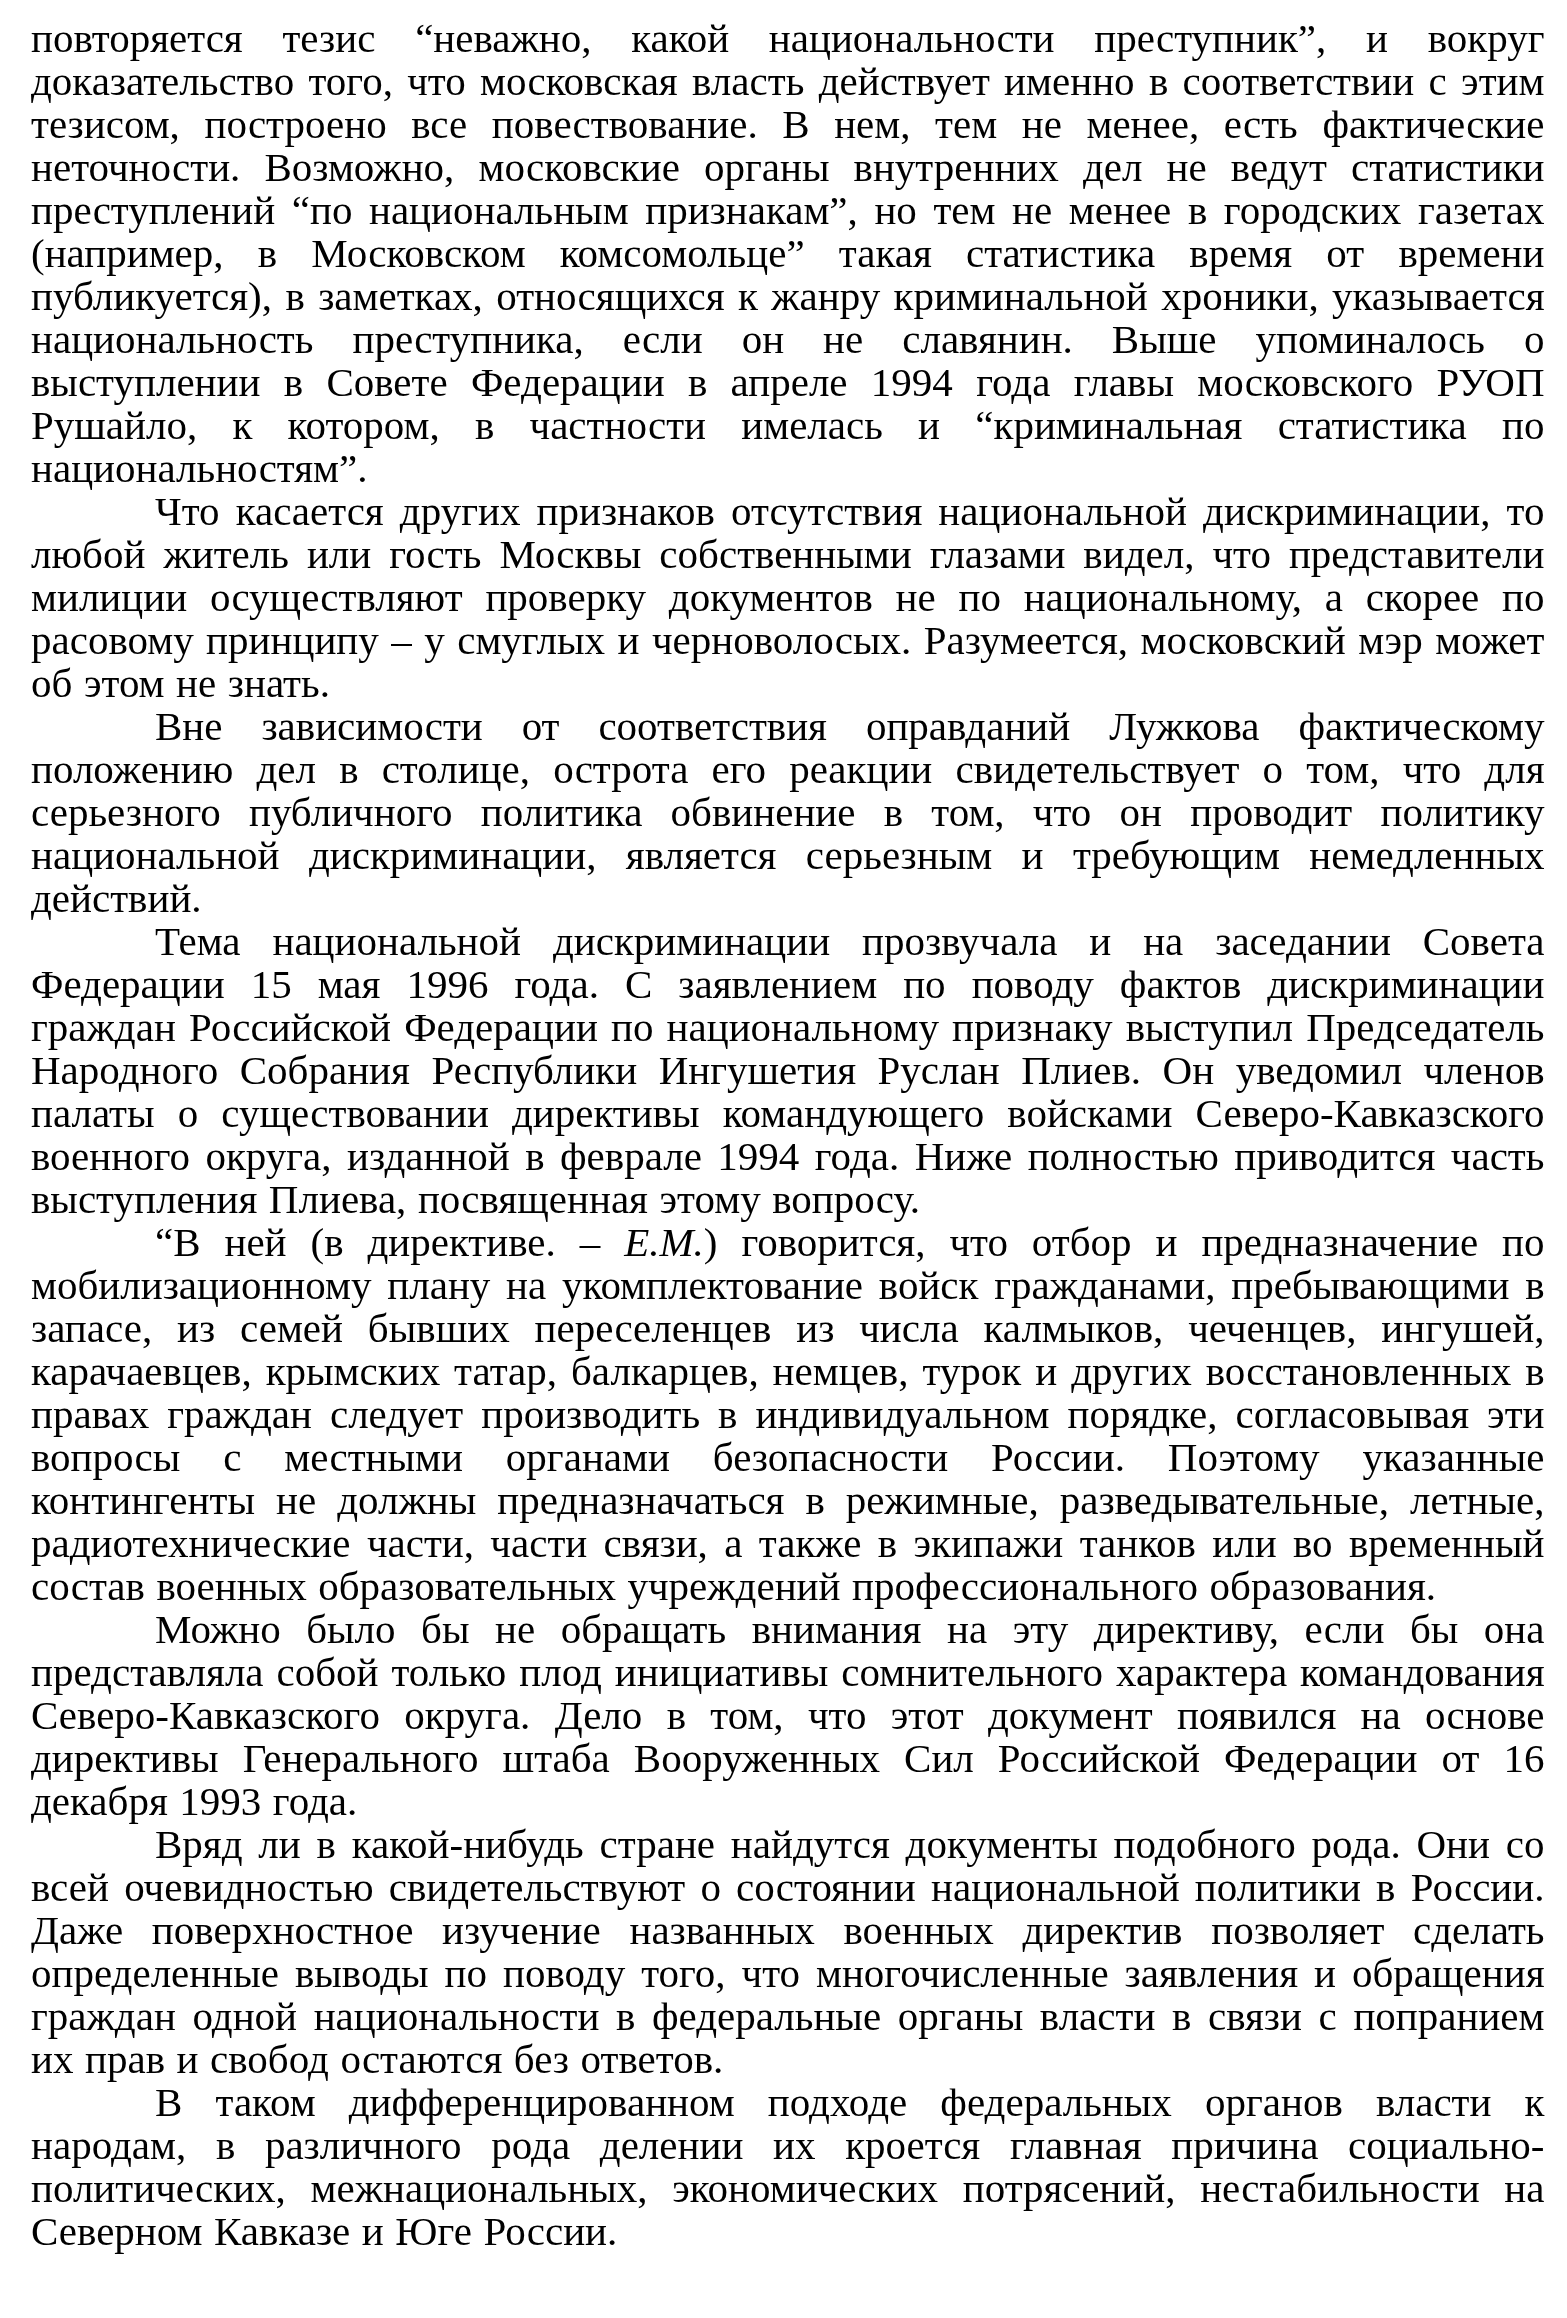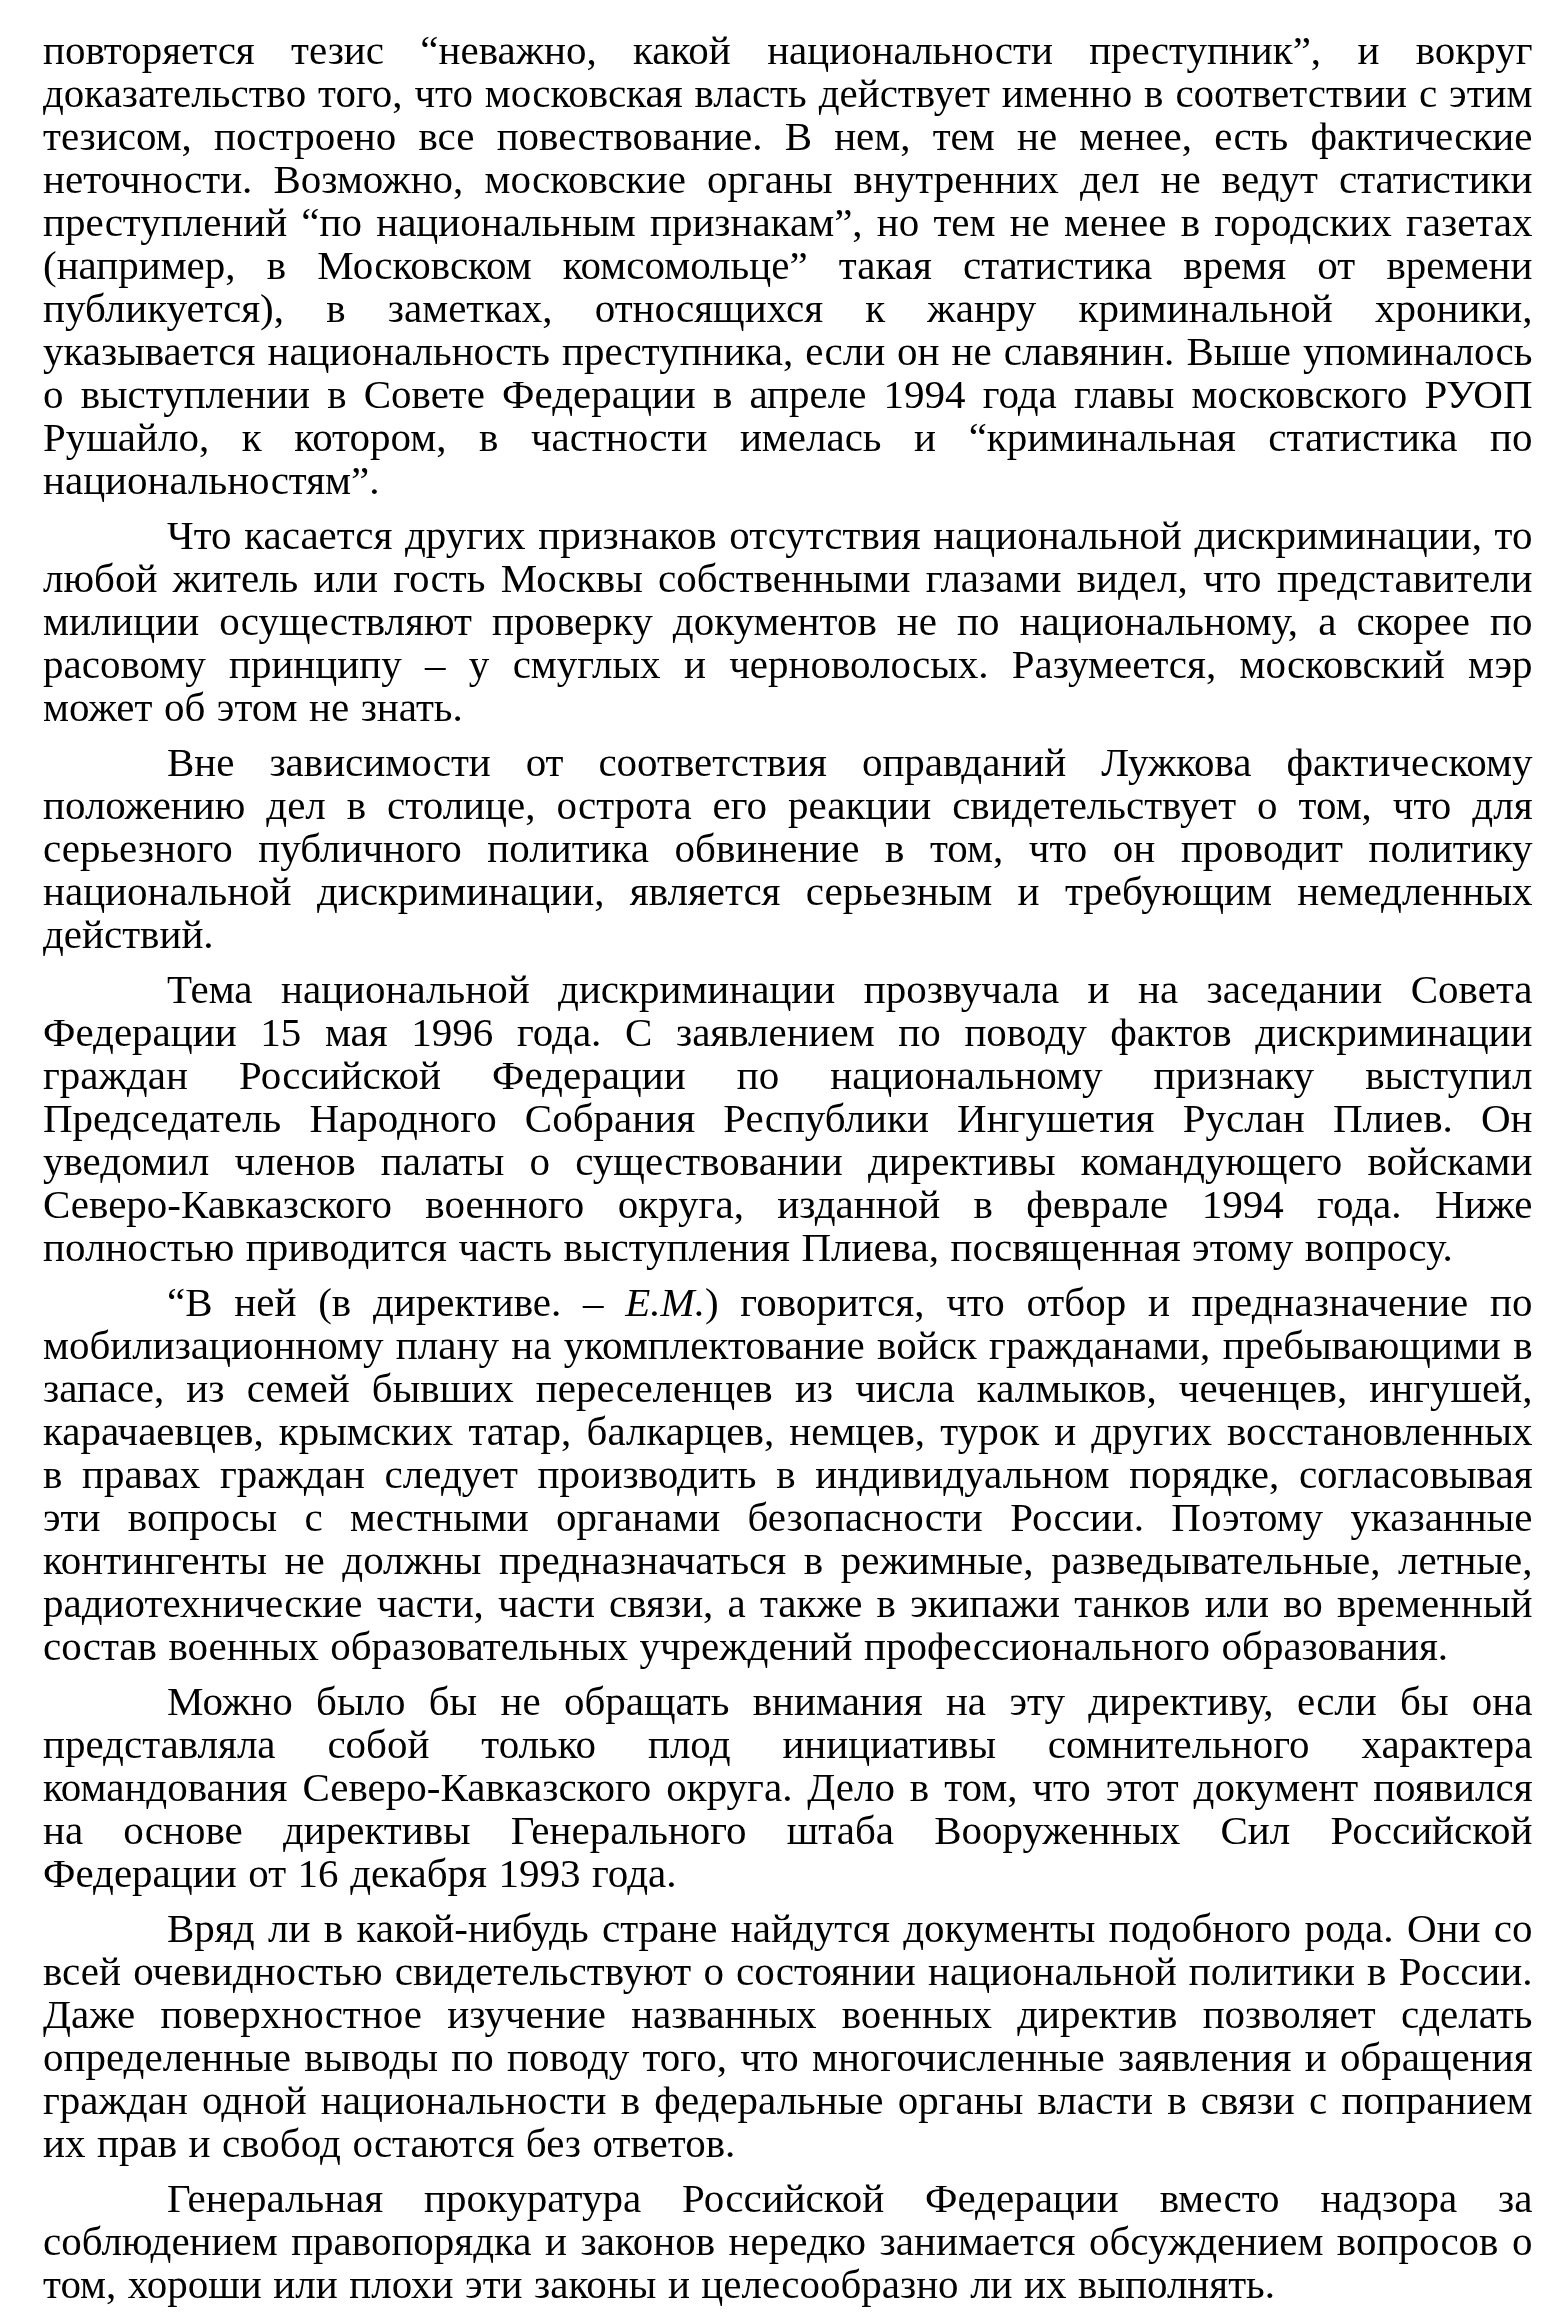--- a/index.html
+++ b/index.html
@@ -12,21 +12,21 @@
     width: 1568px;
     height: 2319px;
     box-sizing: border-box;
     background: #ffffff;
     color: #000000;
     font-family: "Liberation Serif", "DejaVu Serif", serif;
     padding: 17px 23.5px 0 31px;
     overflow: hidden;
   }
   .doc-text p {
-    margin: 12px;
+    margin: 0;
     padding: 0;
     font-size: 41px;
     line-height: 43px;
     text-align: justify;
     text-justify: inter-word;
     letter-spacing: 0;
     word-spacing: 1.3px;
     hyphens: none;
   }
   .doc-text p.indent {
@@ -52,18 +52,17 @@
   <div class="doc-text">
     <p>повторяется тезис “неважно, какой национальности преступник”, и вокруг доказательство того, что московская власть действует именно в соответствии с этим тезисом, построено все повествование. В нем, тем не менее, есть фактические неточности. Возможно, московские органы внутренних дел не ведут статистики преступлений “по национальным признакам”, но тем не менее в городских газетах  (например, в Московском комсомольце” такая статистика время от времени публикуется), в заметках, относящихся к жанру криминальной хроники, указывается национальность преступника, если он не славянин. Выше упоминалось о выступлении в Совете Федерации в апреле 1994 года главы московского РУОП Рушайло, к котором, в частности имелась и “криминальная статистика по национальностям”.</p>
     <p class="indent">Что касается других признаков отсутствия национальной дискриминации, то любой житель или гость Москвы собственными глазами видел, что представители милиции осуществляют проверку документов не по национальному, а скорее по расовому принципу – у смуглых и черноволосых. Разумеется, московский мэр может об этом не знать.</p>
     <p class="indent">Вне зависимости от соответствия оправданий Лужкова фактическому положению дел в столице, острота его реакции свидетельствует о том, что для серьезного публичного политика обвинение в том, что он проводит политику национальной дискриминации, является серьезным и требующим немедленных действий.</p>
     <p class="indent">Тема национальной дискриминации прозвучала и на заседании Совета Федерации 15 мая 1996 года. С заявлением по поводу фактов дискриминации граждан Российской Федерации по национальному признаку выступил Председатель Народного Собрания Республики Ингушетия Руслан Плиев. Он уведомил членов палаты о существовании директивы командующего войсками Северо-Кавказского военного округа, изданной в феврале 1994 года. Ниже полностью приводится часть выступления Плиева, посвященная этому вопросу.</p>
     <p class="indent">
       <span>“В ней (в директиве. – </span><span class="seg-italic">Е.М.</span><span>) говорится, что отбор и предназначение по мобилизационному плану на укомплектование войск гражданами, пребывающими в запасе, из семей бывших переселенцев из числа калмыков, чеченцев, ингушей, карачаевцев, крымских татар, балкарцев, немцев, турок и других восстановленных в правах граждан следует производить в индивидуальном порядке, согласовывая эти вопросы с местными органами безопасности России. Поэтому указанные контингенты не должны предназначаться в режимные, разведывательные, летные, радиотехнические части, части связи, а также в экипажи танков или во временный состав военных образовательных учреждений профессионального образования.</span>
     </p>
     <p class="indent">Можно было бы не обращать внимания на эту директиву, если бы она представляла собой только плод инициативы сомнительного характера командования Северо-Кавказского округа. Дело в том, что этот документ появился на основе директивы Генерального штаба Вооруженных Сил Российской Федерации от 16 декабря 1993 года.</p>
     <p class="indent">Вряд ли в какой-нибудь стране найдутся документы подобного рода. Они со всей очевидностью свидетельствуют о состоянии национальной политики в России. Даже поверхностное изучение названных военных директив позволяет сделать определенные выводы по поводу того, что многочисленные заявления и обращения граждан одной национальности в федеральные органы власти в связи с попранием их прав и свобод остаются без ответов.</p>
-    <p class="indent">Генеральная прокуратура Российской Федерации вместо надзора за соблюдением правопорядка и законов нередко занимается обсуждением вопросов о том, хороши или плохи эти законы и целесообразно ли их выполнять.</p>
     <p class="indent">В таком дифференцированном подходе федеральных органов власти к народам, в различного рода делении их кроется главная причина социально-политических, межнациональных, экономических потрясений, нестабильности на Северном Кавказе и Юге России.</p>
 
   </div>
 </div>
 
 
 </body></html>

